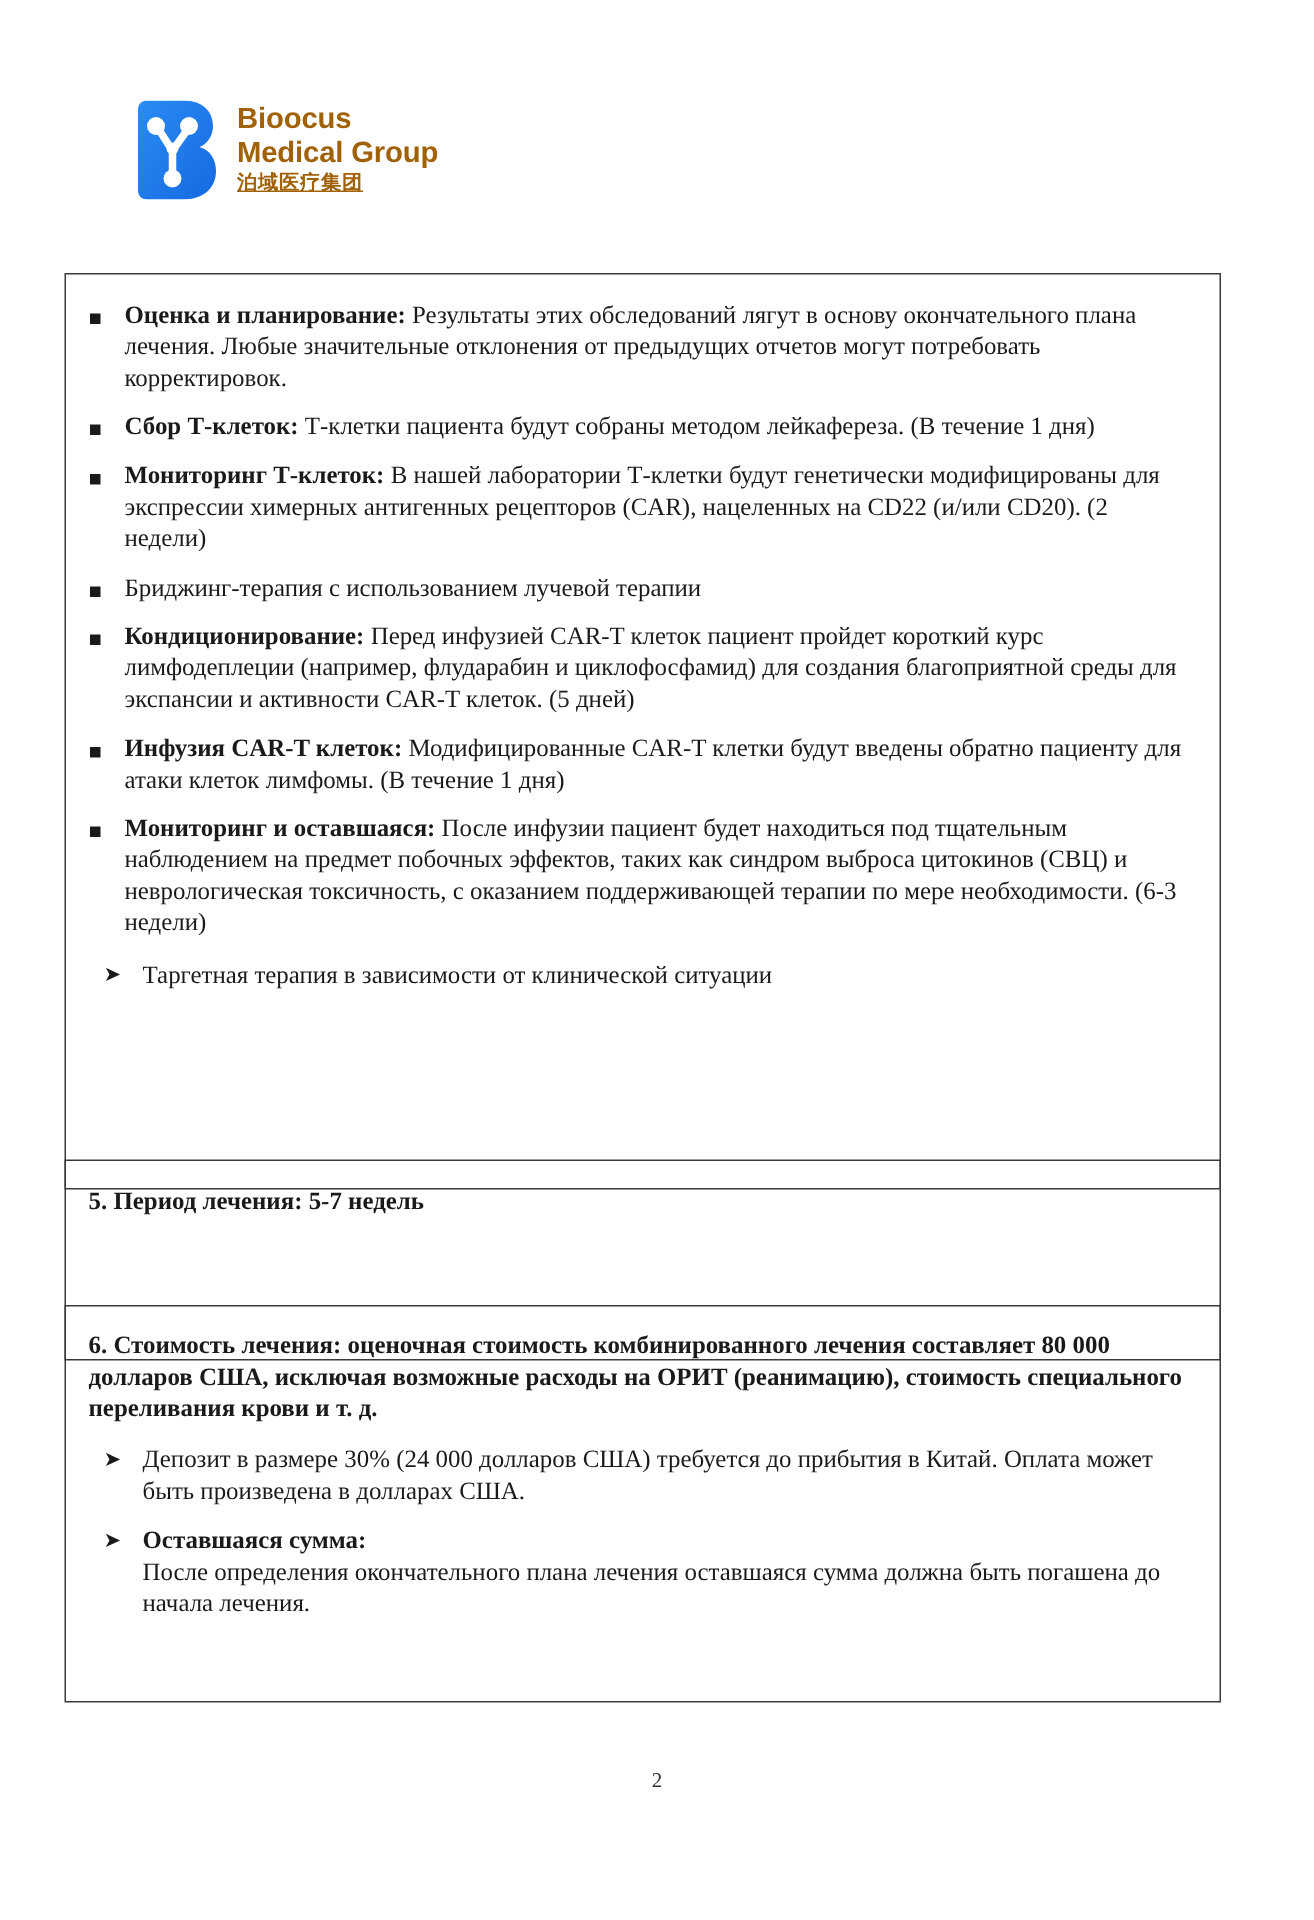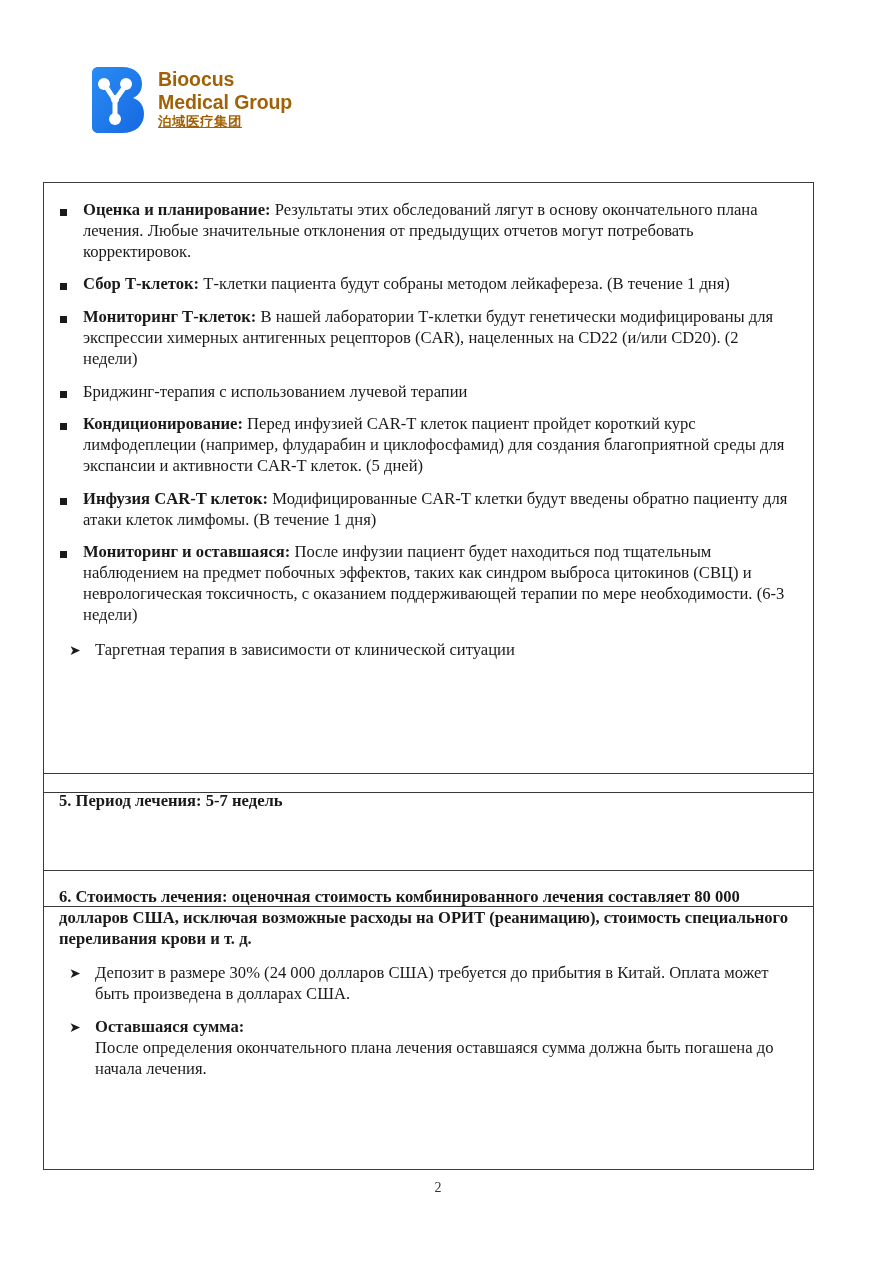--- a/index.html
+++ b/index.html
@@ -13,21 +13,21 @@
   .logo-line { font-size: 19.5px; line-height: 23px; letter-spacing: -0.1px; }
   .logo-cn { font-size: 13.5px; line-height: 16px; margin-top: 0px; letter-spacing: 0.5px; text-decoration: underline; }
 
   .box {
     position: absolute; left: 43px; width: 771px;
     border: 1.5px solid #3a3a3a; box-sizing: border-box;
     padding: 0 18px 0 15px;
   }
   #box1 { top: 182px; height: 611px; }
   #box2 { top: 745px; height: 134px; margin-top: 28px; }
-  #box3 { top: 870px; height: 300px; }
+  #box3 { top: 870px; height: 265px; }
 
   .txt { font-size: 16.6px; line-height: 20.8px; }
   .b { font-weight: bold; }
 
   .sq-item { position: relative; padding-left: 24px; margin-bottom: 12px; }
   .sq-bullet { position: absolute; left: 1px; top: 9px; width: 7px; height: 7px; background: #1a1a1a; }
   .arrow-item { position: relative; padding-left: 36px; }
   .arrow-bullet { position: absolute; left: 10px; top: 0px; font-size: 14px; line-height: 20.8px; font-family: "DejaVu Sans", sans-serif; }
 
   .page-num { position: absolute; top: 1180px; left: 0; width: 876px; text-align: center; font-size: 14px; font-family: "Liberation Serif", serif; color: #333; }

